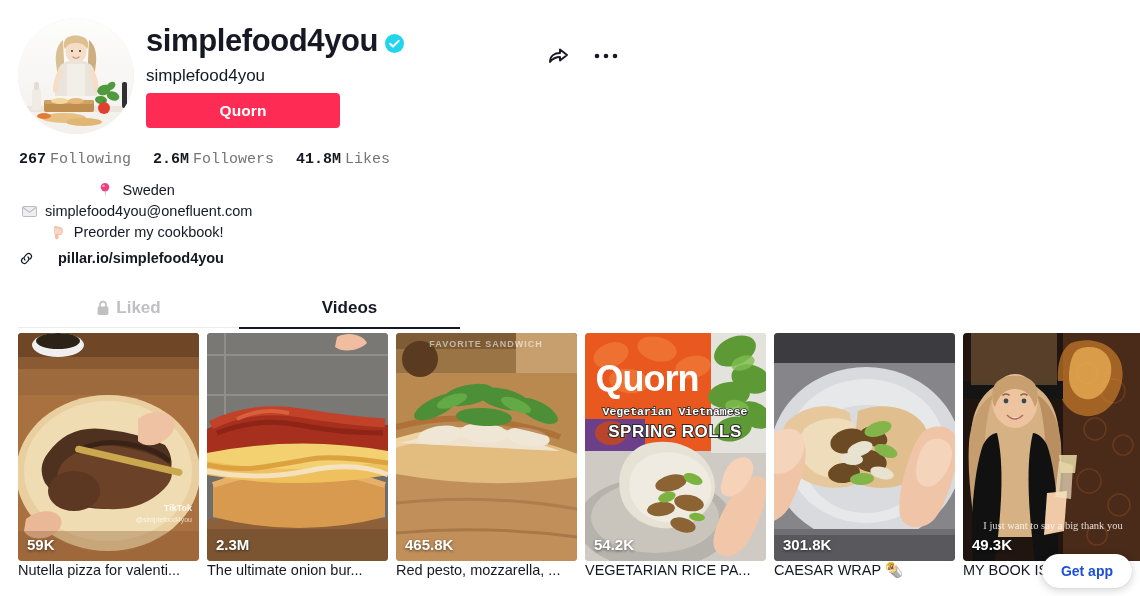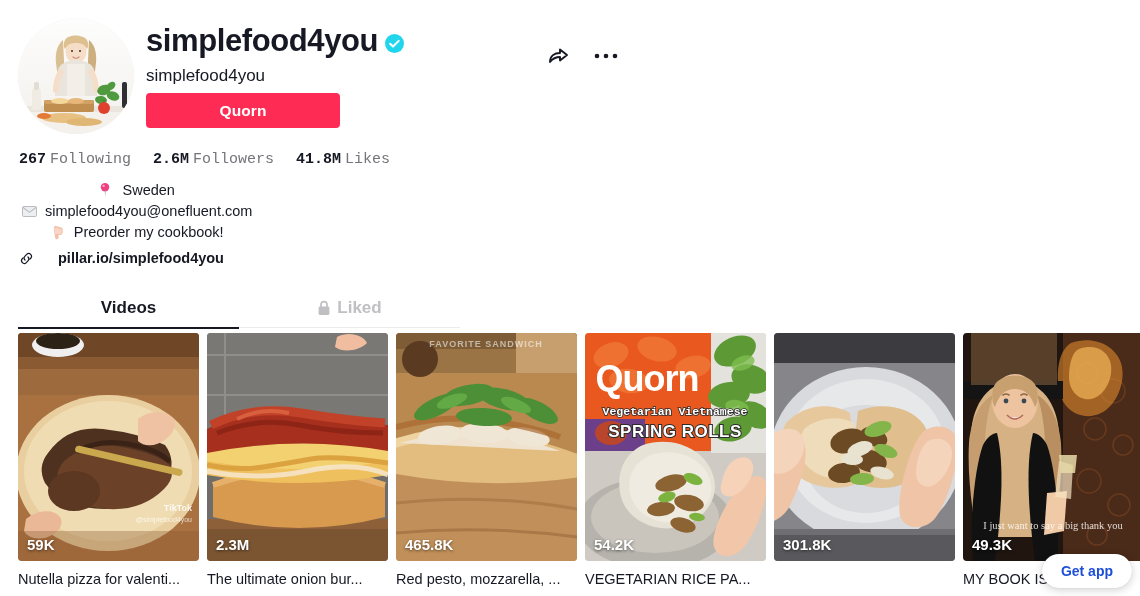--- a/index.html
+++ b/index.html
@@ -86,21 +86,21 @@
   .thumb svg { position: absolute; inset: 0; width: 181px; height: 228px; display: block; }
   .plays {
     position: absolute; left: 9px; bottom: 8px;
     display: flex; align-items: flex-end; gap: 5px;
     color: #ffffff; font-size: 15px; font-weight: 700;
     text-shadow: 0 1px 3px rgba(0,0,0,.55);
     z-index: 3;
   }
   .play-ico { width: 14px; height: 14px; display: block; }
   .caption {
-    margin-top: 9px; font-size: 14.5px; color: #161823;
+    font-size: 14.5px; color: #161823;
     white-space: nowrap; overflow: hidden; text-overflow: ellipsis;
     line-height: 18px;
   }
   .wm {
     position: absolute; right: 7px; bottom: 36px; z-index: 2;
     color: #fff; font-size: 9px; font-weight: 700; opacity: .85;
     text-align: right; line-height: 11px;
   }
   .wm .tag { font-size: 7px; font-weight: 400; opacity: .85; }
 
@@ -255,29 +255,29 @@
 
   <div class="bio-link">
     <svg class="link-ico" viewBox="0 0 16 16">
       <path d="M6.4 9.6a3 3 0 0 1 0-4.2l2.1-2.1a3 3 0 0 1 4.2 4.2l-1.1 1.1" fill="none" stroke="#161823" stroke-width="1.3" stroke-linecap="round"></path>
       <path d="M9.6 6.4a3 3 0 0 1 0 4.2l-2.1 2.1a3 3 0 0 1-4.2-4.2l1.1-1.1" fill="none" stroke="#161823" stroke-width="1.3" stroke-linecap="round"></path>
     </svg>
     <span class="link-text">pillar.io/simplefood4you</span>
   </div>
 
   <div class="tabs">
-    <div class="tab active">
-      <span class="tab-label">Videos</span>
-    </div>
     <div class="tab">
       <svg class="lock-ico" viewBox="0 0 14 16">
         <path d="M4 7V4.6a3 3 0 0 1 6 0V7" fill="none" stroke="#c0c0c3" stroke-width="1.7"></path>
         <rect x="1.6" y="6.6" width="10.8" height="8.4" rx="1.4" fill="#c0c0c3"></rect>
       </svg>
       <span class="tab-label">Liked</span>
+    </div>
+    <div class="tab active">
+      <span class="tab-label">Videos</span>
     </div>
   </div>
 
   <div class="grid">
 
     <div class="card">
       <div class="thumb">
         <svg viewBox="0 0 181 228" preserveAspectRatio="xMidYMid slice">
           <rect width="181" height="228" fill="#a9713f"></rect>
           <rect y="0" width="181" height="40" fill="#8a5a32"></rect>
@@ -476,20 +476,21 @@
           <rect y="196" width="181" height="32" fill="#58585d"></rect>
           <rect y="196" width="181" height="6" fill="#6e6e73"></rect>
         </svg>
         <div class="plays">
           <svg class="play-ico" viewBox="0 0 14 14">
             <path d="M3 1.4l9 5.6-9 5.6z" fill="none" stroke="#fff" stroke-width="1.6" stroke-linejoin="round"></path>
           </svg>
           <span>301.8K</span>
         </div>
       </div>
+      <div class="caption">CAESAR WRAP 🌯</div>
     </div>
 
     <div class="card">
       <div class="thumb">
         <svg viewBox="0 0 181 228" preserveAspectRatio="xMidYMid slice">
           <rect width="181" height="228" fill="#20160f"></rect>
           <rect x="100" width="81" height="228" fill="#4a2a18"></rect>
           <g stroke="#6e3e20" stroke-width="1.6" fill="none" opacity=".8">
             <circle cx="124" cy="40" r="10"></circle>
               <circle cx="150" cy="58" r="12"></circle>

